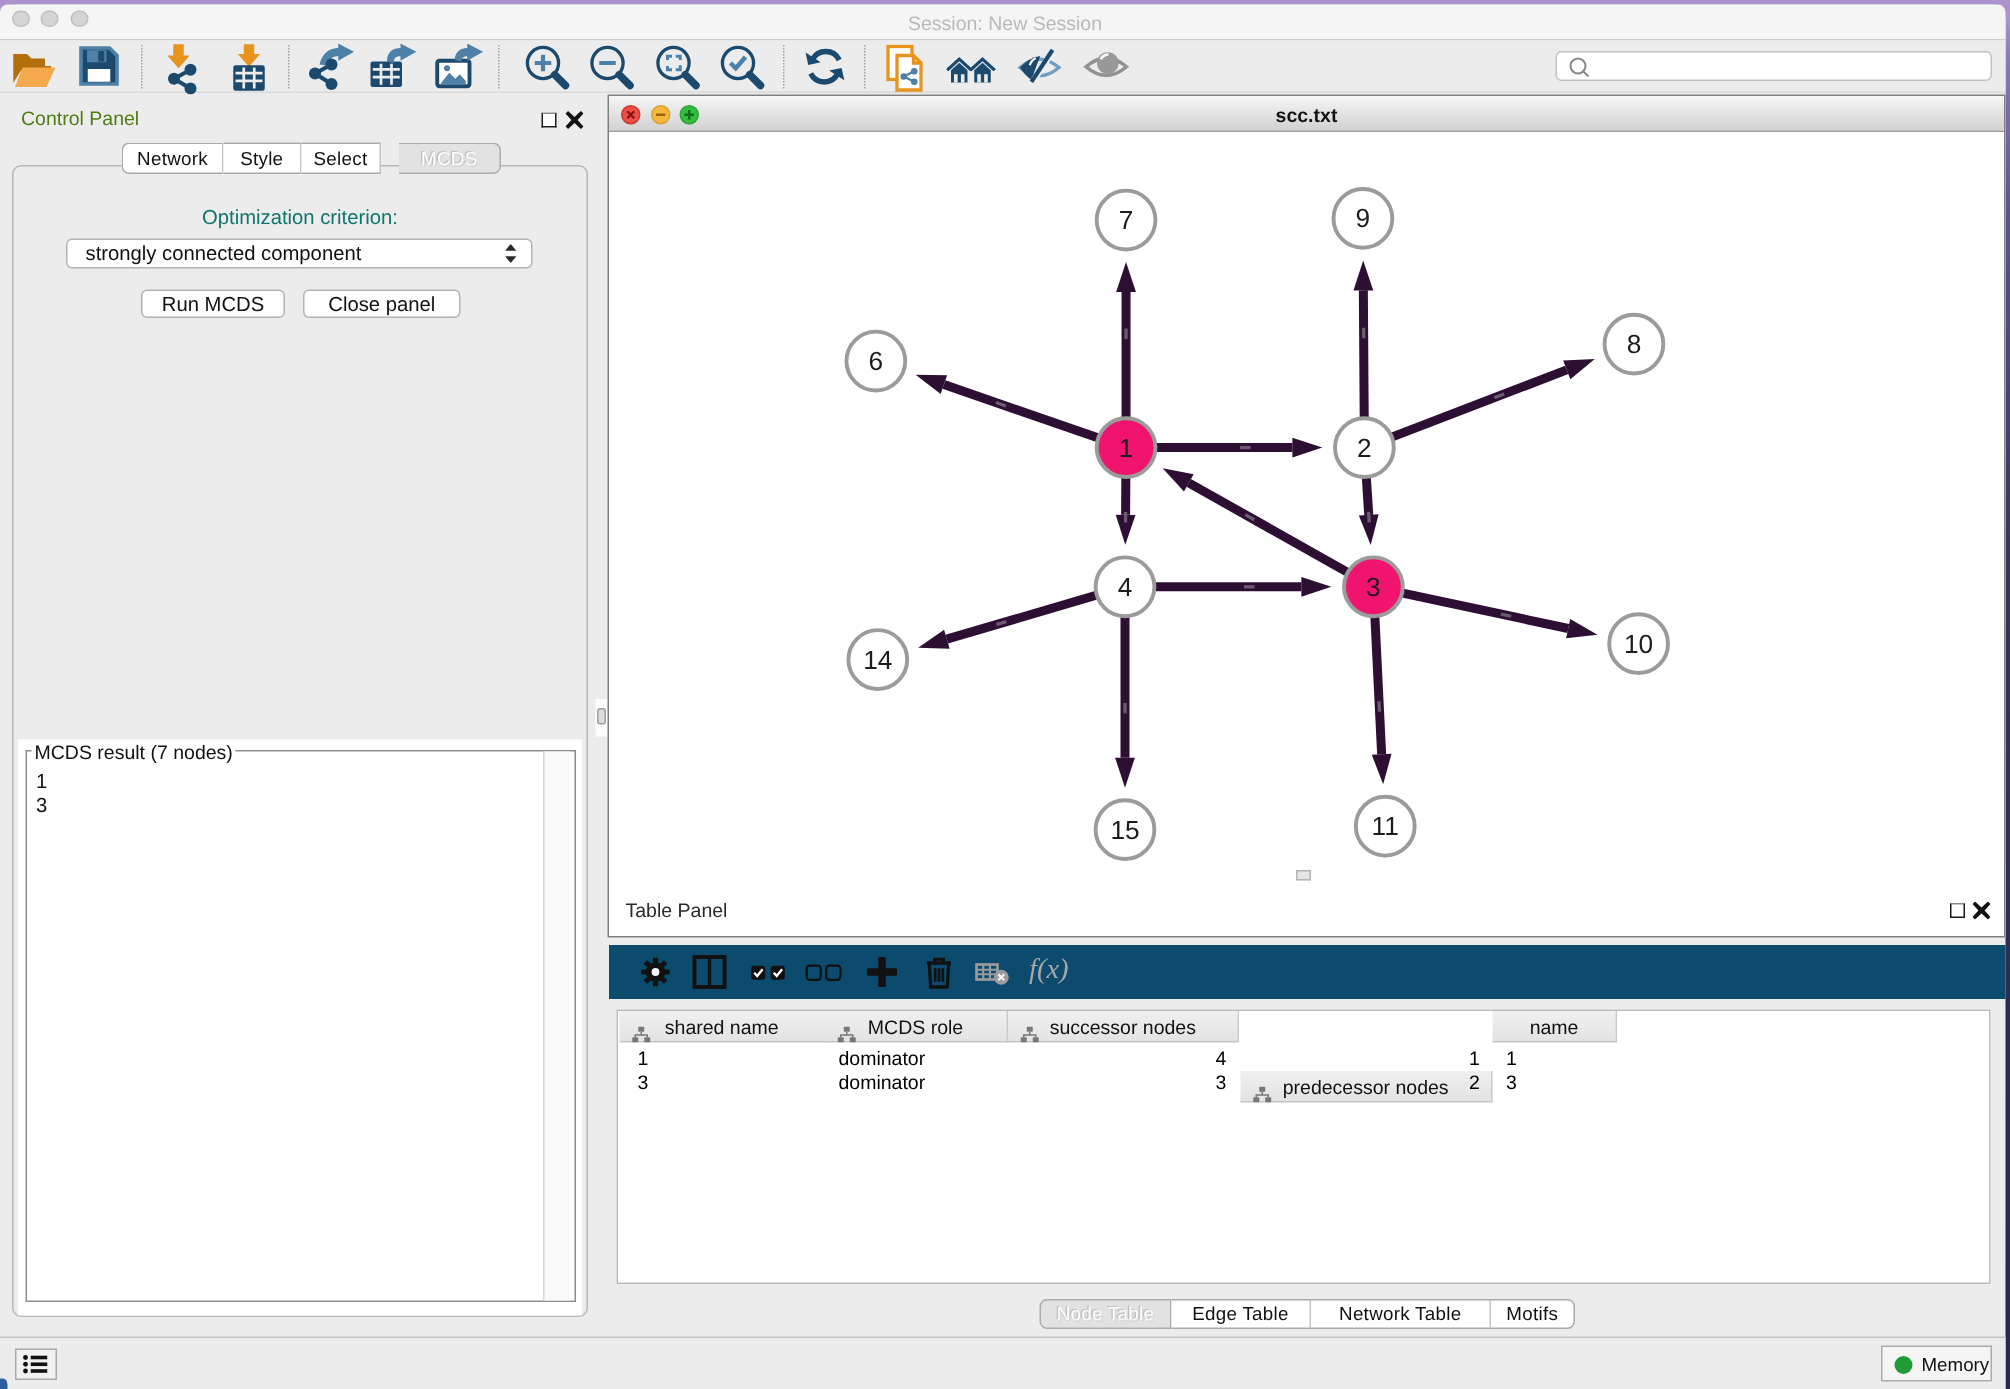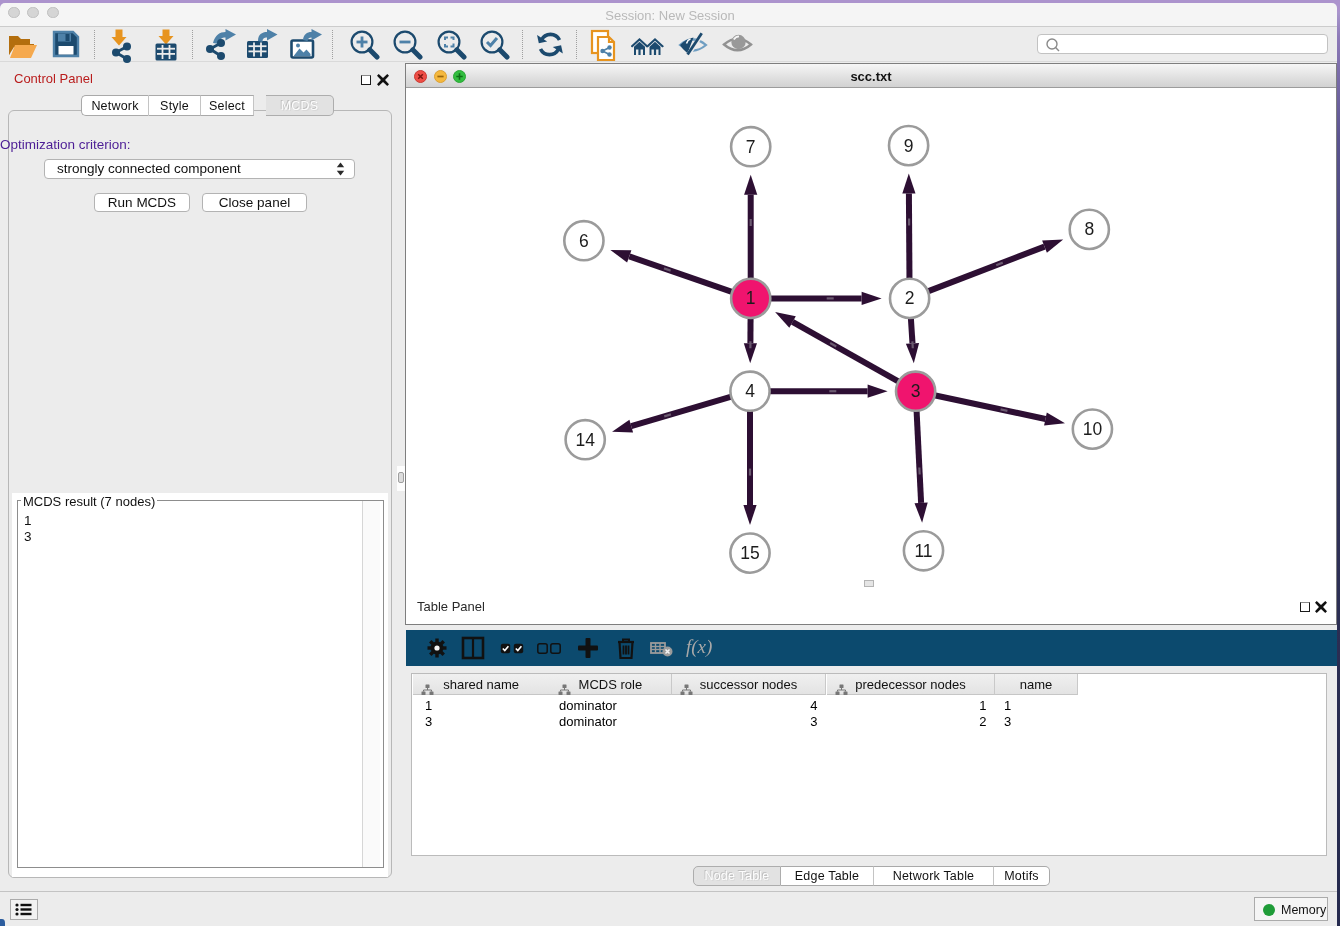--- a/index.html
+++ b/index.html
@@ -8,29 +8,29 @@
 #topstrip { left:0; top:0; width:1340px; height:3px; background:#ac93cd; }
 #rightstrip { right:0; top:0; width:3px; height:926px; background:linear-gradient(#b7a5d6 0%,#8d7ab8 4%,#5b5490 15%,#33355e 40%,#2b2d52 70%,#252a4e 100%); }
 #titlebar { left:0; top:3px; width:1337px; height:24px; background:#f5f5f5; border-bottom:1px solid #cccccc; border-top-left-radius:5px; border-top-right-radius:5px; }
 .tl { position:absolute; top:6.5px; width:11.5px; height:11.5px; border-radius:50%; background:#d5d5d5; border:1px solid #c0c0c0; }
 #title { left:0; top:8px; width:1340px; text-align:center; font-size:13px; color:#b9b9b9; }
 #toolbar { left:0; top:27px; width:1337px; height:35px; background:#ececec; border-bottom:1px solid #d9d9d9; }
 .sep { position:absolute; top:3px; height:29px; width:0; border-left:1px dotted #9f9f9f; }
 .ticon { position:absolute; top:0; }
 #search { position:absolute; left:1037px; top:7px; width:291px; height:20px; background:#fff; border:1px solid #c2c2c2; border-radius:4px; }
 
-#cp-title { left:14px; top:71px; font-size:13px; color:#b91c1c; }
+#cp-title { left:14px; top:71px; font-size:13px; color:#4d7c0f; }
 #cp-box { left:8px; top:110px; width:384px; height:768px; border:1px solid #b7b7b7; border-radius:6px; background:#ececec; }
 .tabrow { position:absolute; display:flex; font-size:12.5px; font-weight:normal; letter-spacing:0.2px; }
 .tabrow .tb { background:#fff; border-top:1px solid #a9a9a9; border-bottom:1px solid #a9a9a9; border-right:1px solid #c4c4c4; color:#111; text-align:center; line-height:20px; height:21px; }
 .tabrow .tb.first { border-left:1px solid #a9a9a9; border-top-left-radius:5px; border-bottom-left-radius:5px; }
 .tabrow .tb.last { border-right:1px solid #a9a9a9; border-top-right-radius:5px; border-bottom-right-radius:5px; }
 .tabrow .tb.selgray { background:#e2e2e2; color:#fdfdfd; border-color:#adadad; text-shadow:-1px -1px 0 #c0c0c0, 1px 1px 0 #d8d8d8; }
 #cp-tabs { left:81px; top:95px; }
-#opt-label { left:0; top:137px; width:400px; font-size:13.5px; color:#4c1d95; }
+#opt-label { left:0; top:137px; width:400px; text-align:center; font-size:13.5px; color:#0f766e; }
 #dropdown { left:44px; top:159px; width:311px; height:20px; background:#fff; border:1px solid #b3b3b3; border-radius:4px; font-size:13.5px; color:#111; line-height:18px; padding-left:12px; }
 .btn { position:absolute; height:19px; background:#fff; border:1px solid #b3b3b3; border-radius:4px; font-size:13.5px; color:#111; text-align:center; line-height:17px; }
 #white-sub { left:12px; top:493px; width:376px; height:384px; background:#fff; }
 #fieldset { left:17px; top:500px; width:367px; height:368px; border:1px solid #8d8d8d; }
 #fieldlegend { left:21px; top:494px; background:#fff; font-size:13px; color:#111; padding:0 2px; }
 #mcds-items { left:24px; top:513px; font-size:13.5px; color:#111; line-height:15.5px; }
 #mcds-scroll { left:362px; top:501px; width:18px; height:366px; background:#fafafa; border-left:1px solid #d6d6d6; }
 
 #netwin { left:405px; top:63px; width:932px; height:562px; border:1px solid #7e7e7e; background:#fff; }
 #nettitle { left:0; top:0; width:930px; height:24px; background:linear-gradient(#f6f6f6,#dcdcdc 70%,#d2d2d2); border-bottom:1px solid #9c9c9c; }
@@ -422,21 +422,21 @@
             <g fill="#777">
               <rect x="4.5" y="0.5" width="4" height="3.4" rx="0.5"></rect>
               <rect x="0.5" y="7.5" width="4" height="3.4" rx="0.5"></rect>
               <rect x="8.5" y="7.5" width="4" height="3.4" rx="0.5"></rect>
               <path d="M6.5 4 L6.5 6 M2.5 7.5 L2.5 6 L10.5 6 L10.5 7.5" fill="none" stroke="#777" stroke-width="1"></path>
             </g>
           </svg>
         </span>
         <div class="hlabel">successor nodes</div>
       </div>
-      <div class="hcell" style="left:414.5px;width:168.9px;">
+      <div class="hcell" style="left:414.5px;width:168.9px;margin-top:40px;">
         <span class="hicon" style="left:8px;top:5px;position:absolute;">
           <svg class="hicon" width="13" height="12" viewBox="0 0 13 12">
             <g fill="#777">
               <rect x="4.5" y="0.5" width="4" height="3.4" rx="0.5"></rect>
               <rect x="0.5" y="7.5" width="4" height="3.4" rx="0.5"></rect>
               <rect x="8.5" y="7.5" width="4" height="3.4" rx="0.5"></rect>
               <path d="M6.5 4 L6.5 6 M2.5 7.5 L2.5 6 L10.5 6 L10.5 7.5" fill="none" stroke="#777" stroke-width="1"></path>
             </g>
           </svg>
         </span>

